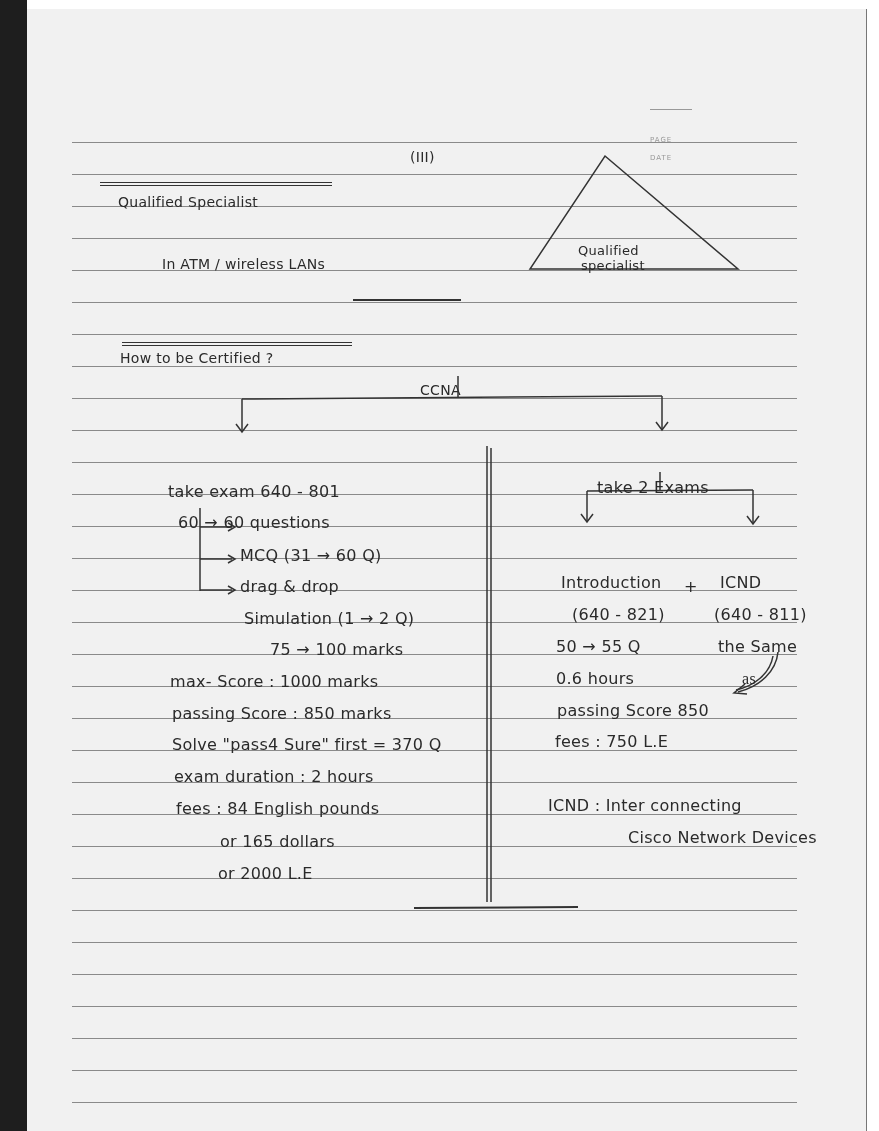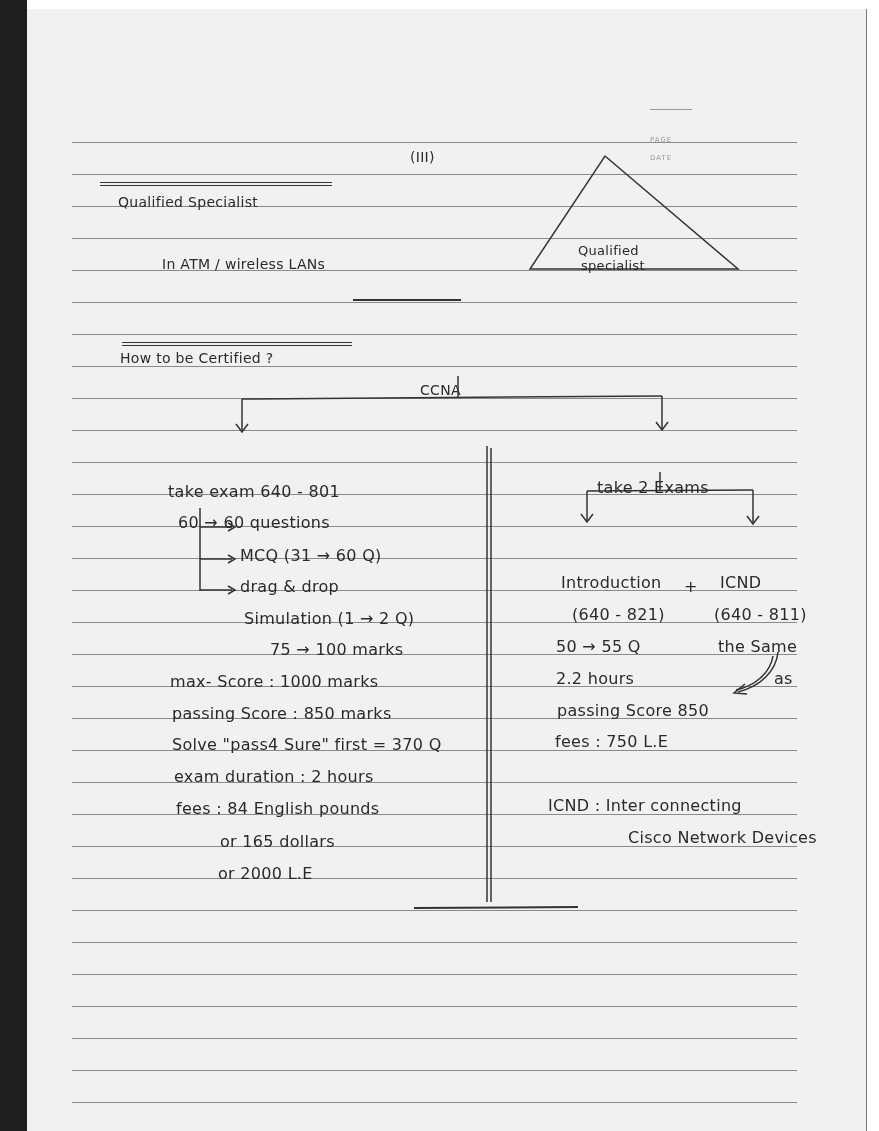--- a/index.html
+++ b/index.html
@@ -143,18 +143,18 @@
 <div class="hw" style="left:218px;top:832px;">or 2000 L.E</div>
 
 <div class="hw" style="left:597px;top:446px;">take 2 Exams</div>
 <div class="hw" style="left:561px;top:541px;">Introduction</div>
 <div class="hw" style="left:684px;top:545px;">+</div>
 <div class="hw" style="left:720px;top:541px;text-align:right;">ICND</div>
 <div class="hw" style="left:572px;top:573px;">(640 - 821)</div>
 <div class="hw" style="left:714px;top:573px;">(640 - 811)</div>
 <div class="hw" style="left:556px;top:605px;">50 → 55 Q</div>
 <div class="hw" style="left:718px;top:605px;">the Same</div>
-<div class="hw" style="left:556px;top:637px;">2.2 hours</div>
-<div class="hw" style="left:774px;top:637px;">as</div>
+<div class="hw" style="left:556px;top:637px;">0.6 hours</div>
+<div class="hw" style="left:742px;top:637px;font-family:Liberation Serif, serif;">as</div>
 <div class="hw" style="left:557px;top:669px;">passing Score 850</div>
 <div class="hw" style="left:555px;top:700px;">fees : 750 L.E</div>
 <div class="hw" style="left:548px;top:764px;">ICND : Inter connecting</div>
 <div class="hw" style="left:628px;top:796px;">Cisco Network Devices</div>
 
 </body></html>

